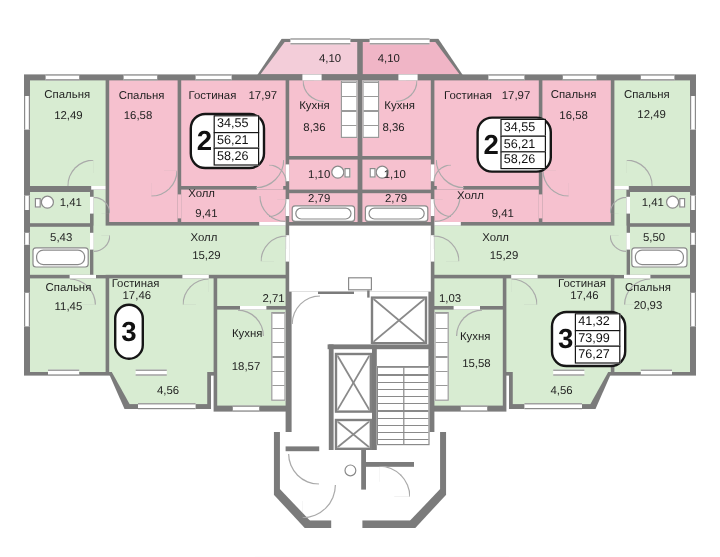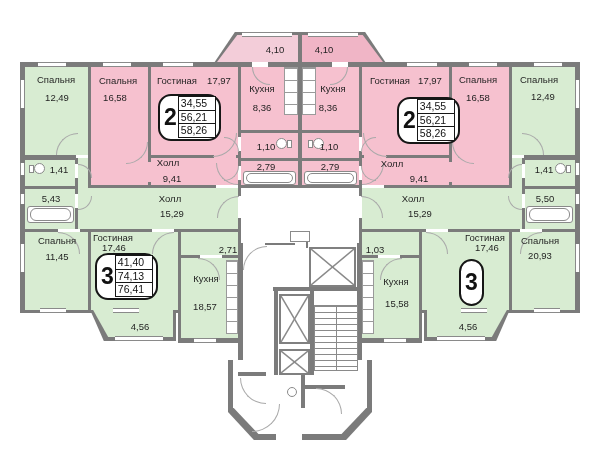--- a/index.html
+++ b/index.html
@@ -290,23 +290,23 @@
   <div class="badge" style="left:397px;top:97px">
     <div class="num">2</div>
     <div class="vals">
       <div>34,55</div>
       <div>56,21</div>
       <div>58,26</div>
     </div>
   </div>
   <div class="badge" style="left:95px;top:253px">
     <div class="num">3</div>
-    <div class="vals">
-      <div>41,40</div>
-      <div>74,13</div>
-      <div>76,41</div>
-    </div>
   </div>
   <div class="badge" style="left:459px;top:259px">
     <div class="num">3</div>
+    <div class="vals">
+      <div>41,32</div>
+      <div>73,99</div>
+      <div>76,27</div>
+    </div>
   </div>
 
 </div>
 
 </body></html>

